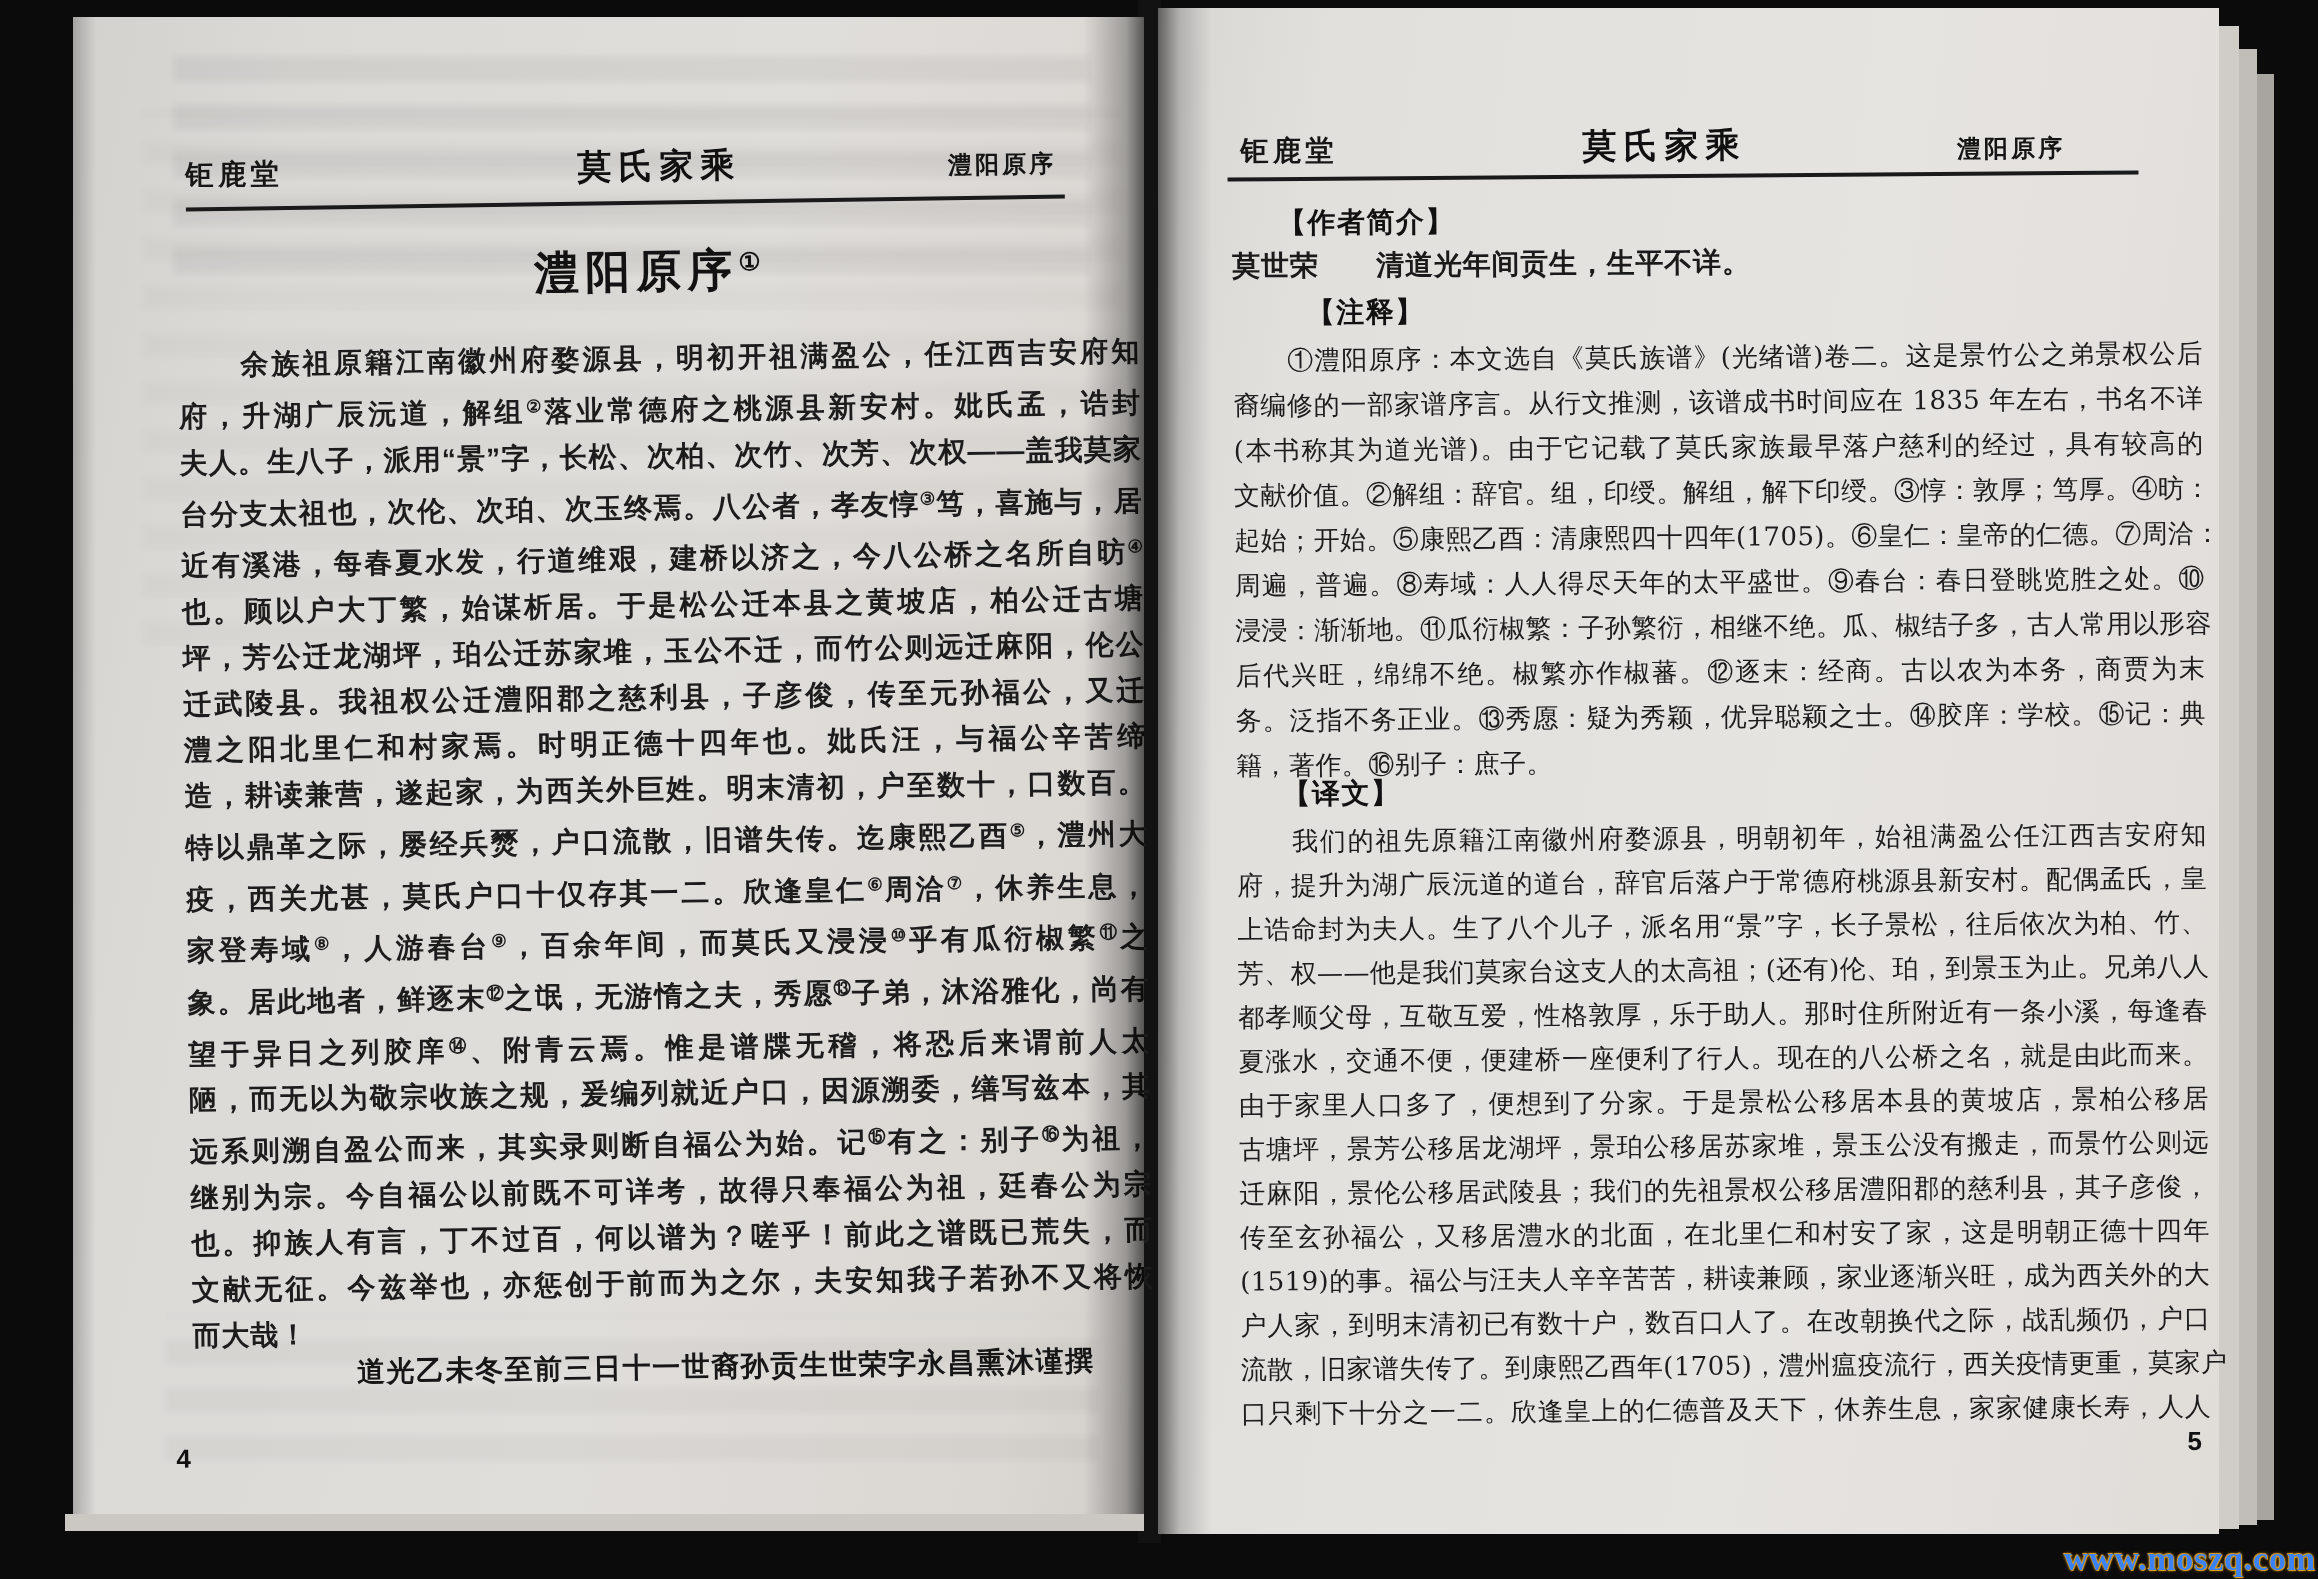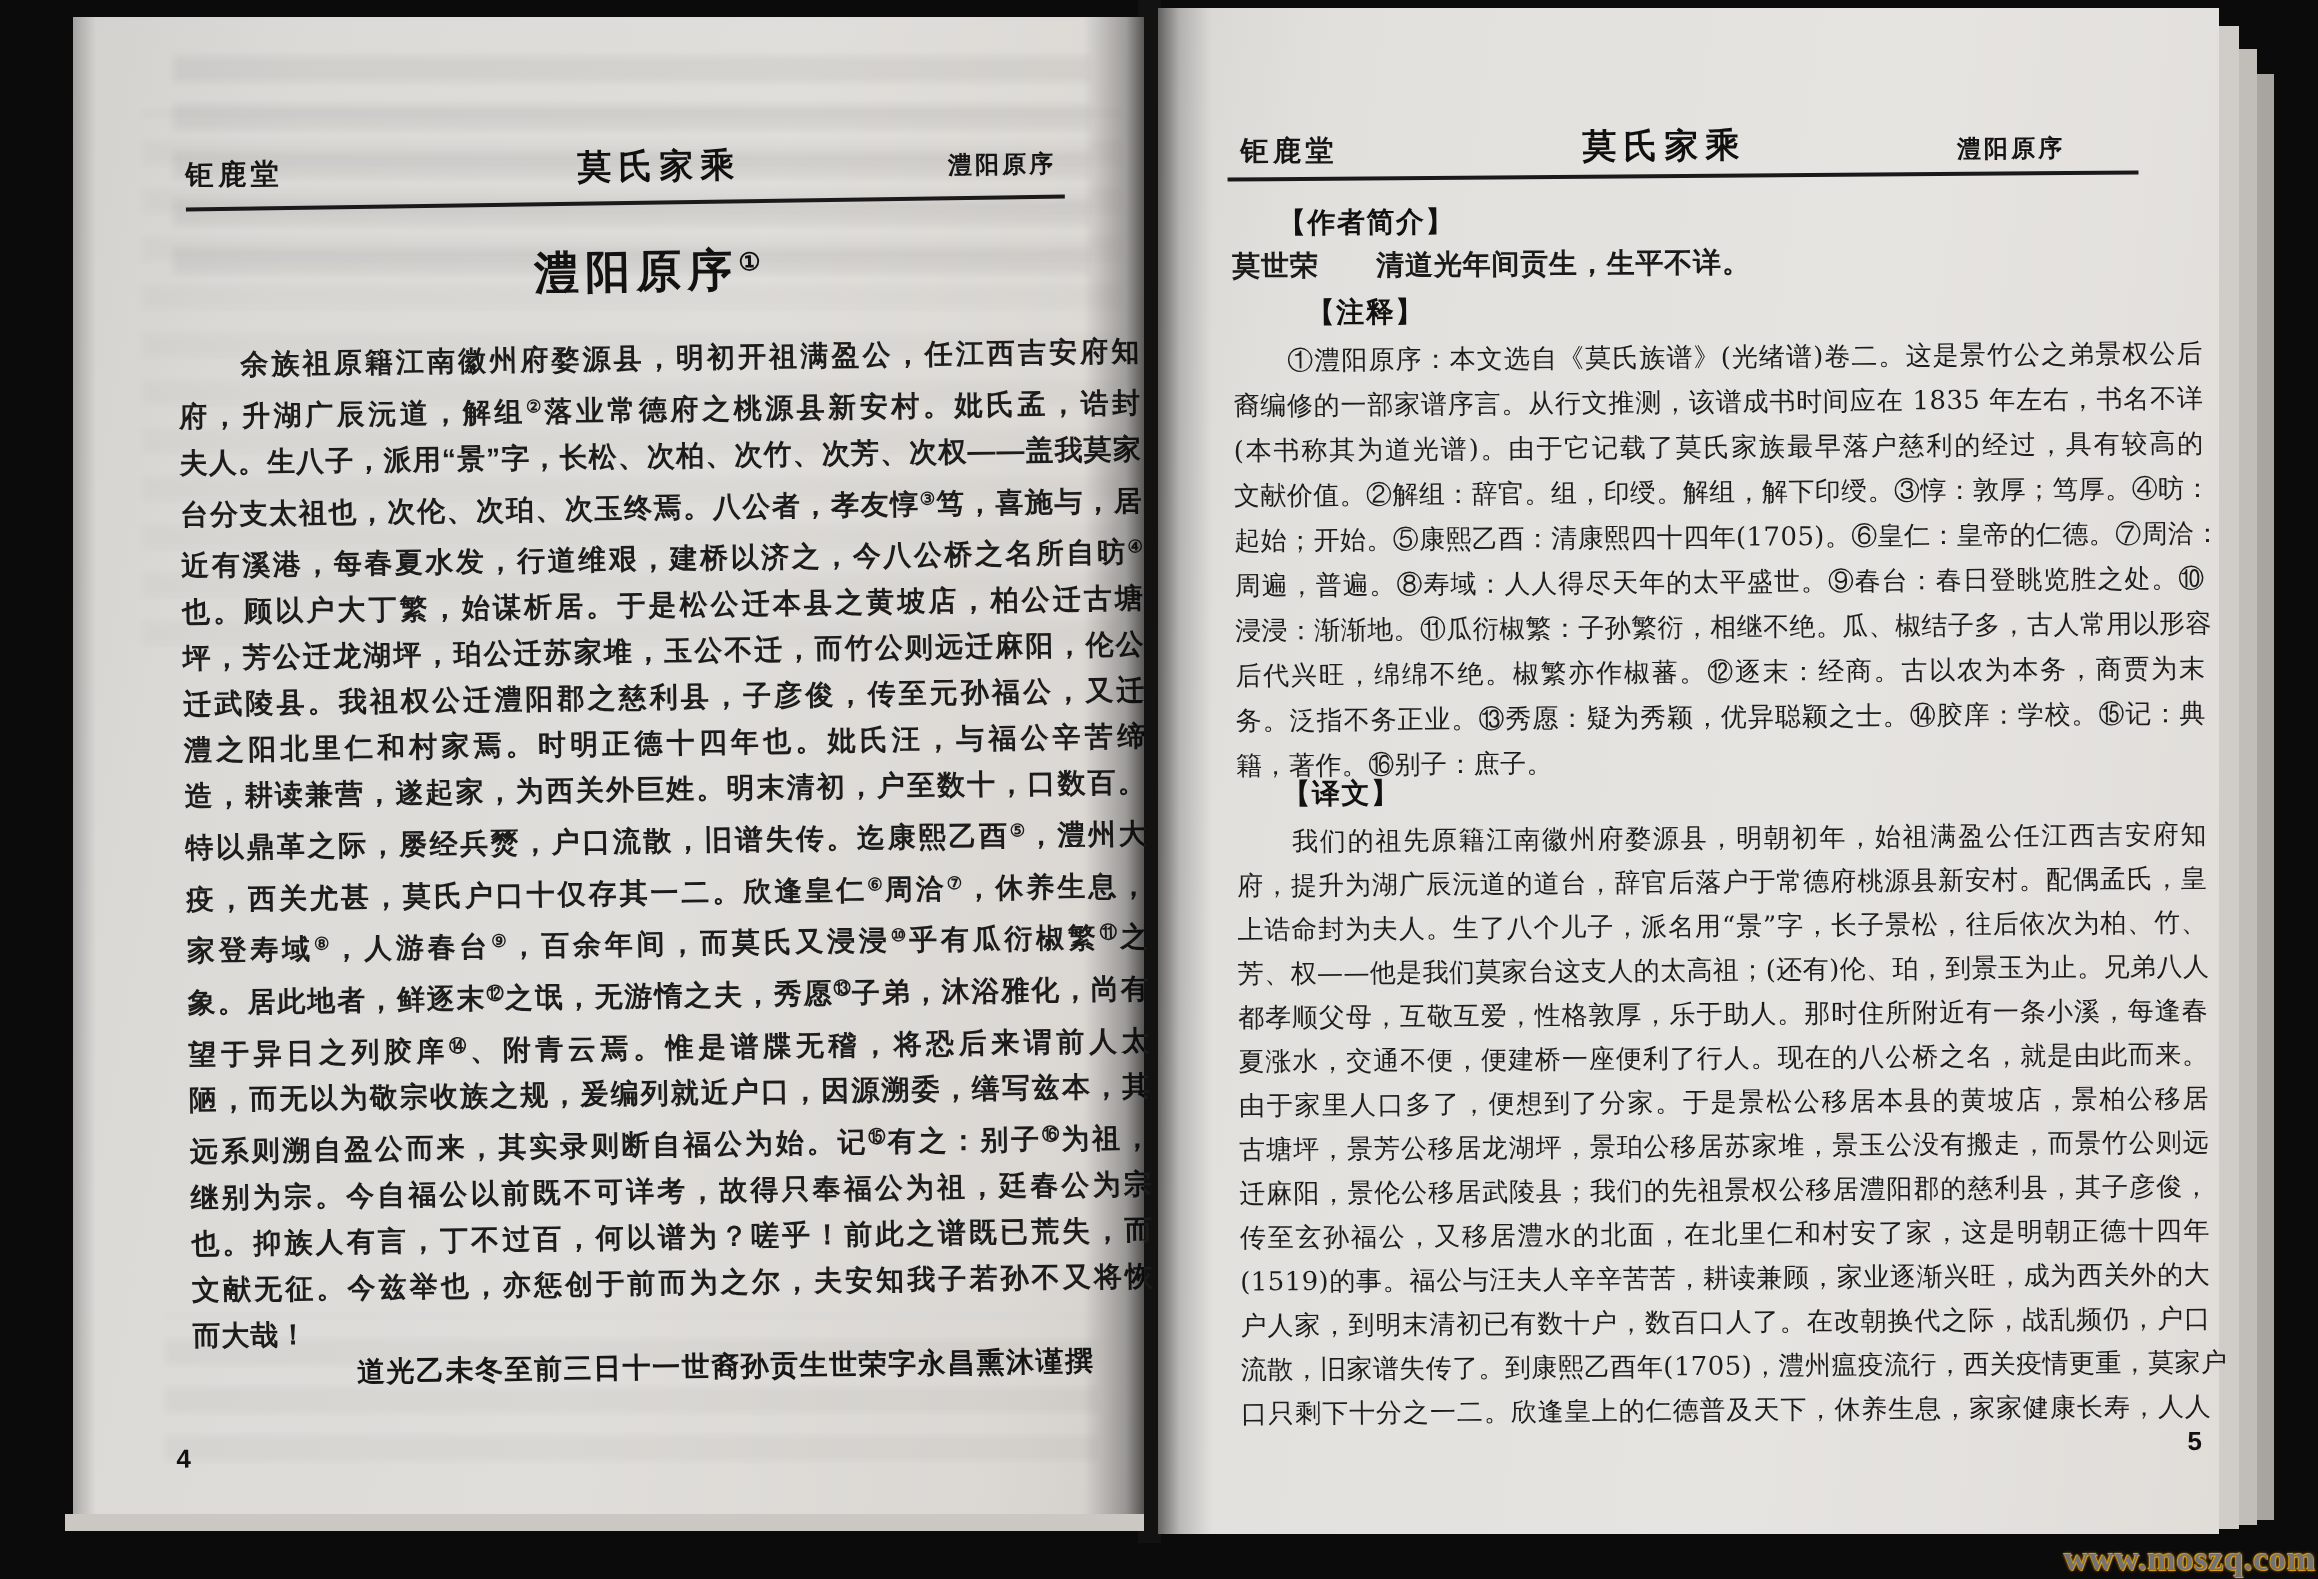--- a/index.html
+++ b/index.html
@@ -83,21 +83,21 @@
     text-align:justify; text-align-last:justify; white-space:nowrap;
   }
   .rp-notes { position:absolute; top:327px;  left:77px; width:970px; }
   .rp-notes .line { line-height:45px; }
   .rp-trans { position:absolute; top:808px; left:77px; width:970px; }
   .rp-trans .line { line-height:44px; }
   
   .watermark {
     position:absolute; right:3.1px; bottom:1.5px;
     font-family:"Liberation Serif", serif; font-weight:bold; font-size:34px; letter-spacing:0.8px;
-    color:#737373;
+    color:#3b82f6;
     text-shadow:0 0 1.5px #f2b31d, 0 0 3.8px #d9900f, 0.8px 0.8px 0.8px #e8a41a, -0.8px -0.8px 0.8px #e8a41a;
   }
 </style>
 </head>
 <body>
 
 <div class="screen">
 
   <div class="spine"></div>
 

